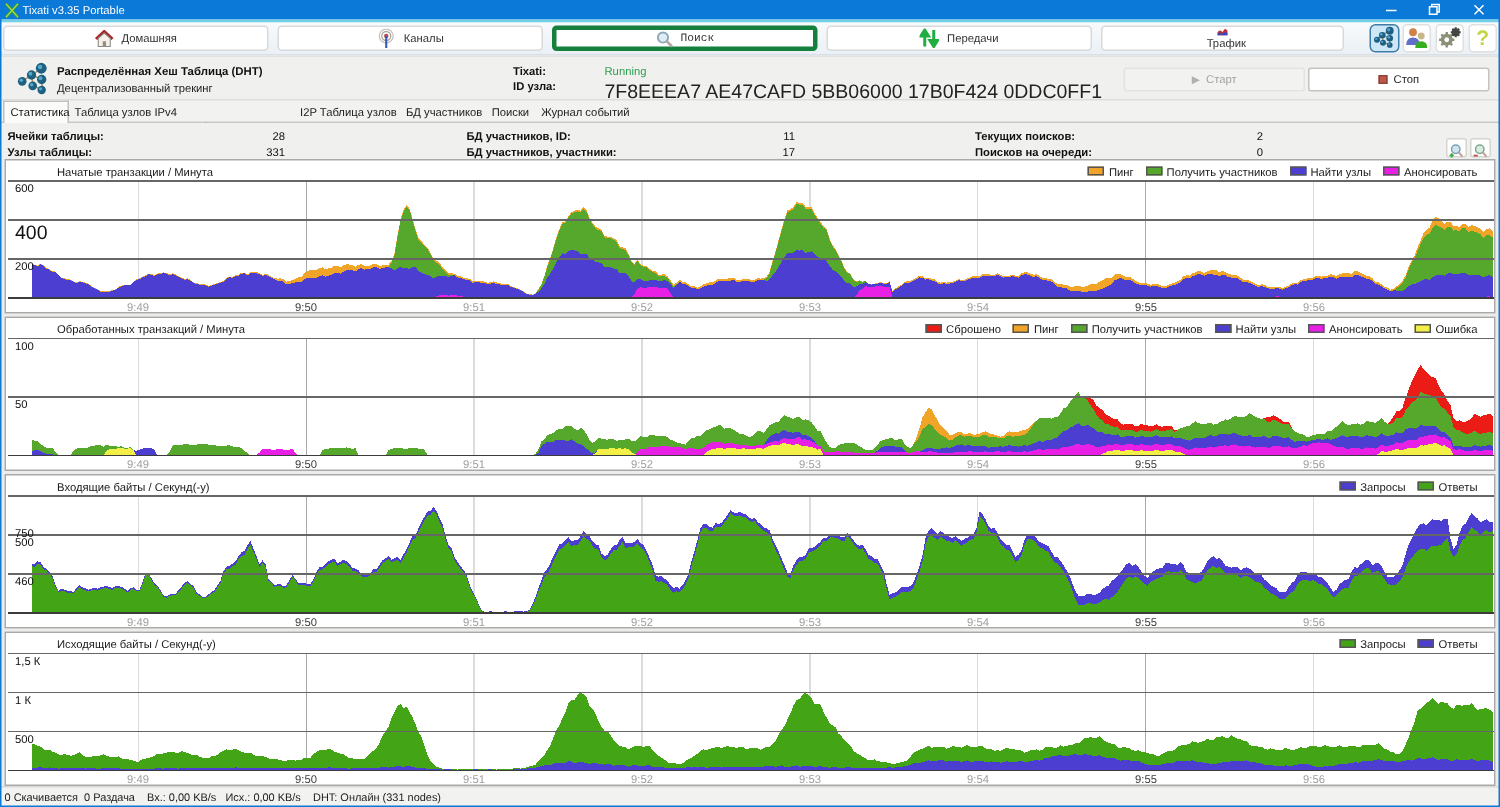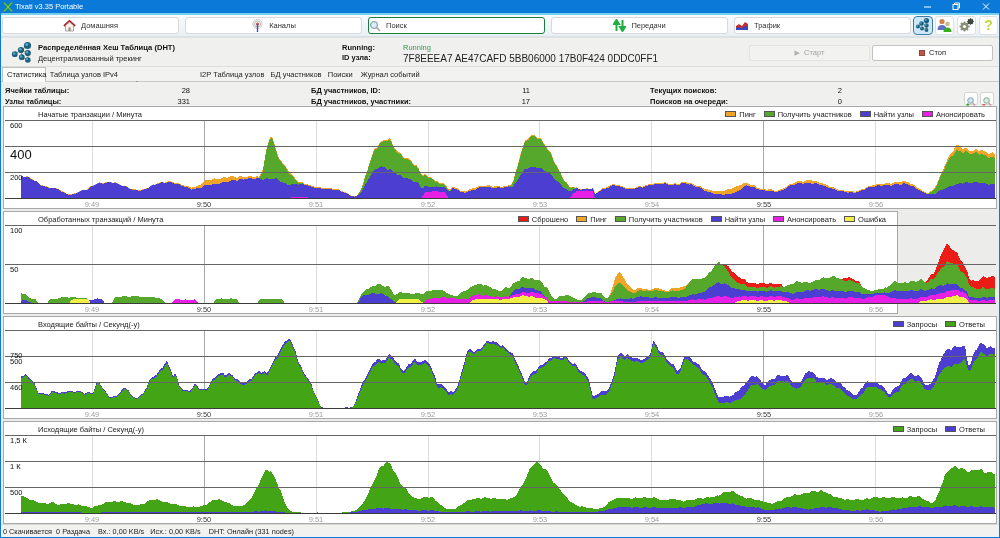--- a/index.html
+++ b/index.html
@@ -30,35 +30,35 @@
   </div>
 <div class="abs" style="left:185px;top:17px;width:177px;height:17px;background:#fff;border:1px solid #d9d9d9;border-radius:3px;display:flex;align-items:center;justify-content:center;font-size:7.5px;color:#333;">
     <svg width="13" height="14" viewBox="0 0 13 14">
       <circle cx="6.5" cy="5" r="3" fill="none" stroke="#b0a8a0" stroke-width="0.9"></circle>
       <circle cx="6.5" cy="5" r="4.6" fill="none" stroke="#c8c2bc" stroke-width="0.9"></circle>
       <circle cx="6.5" cy="5" r="1.5" fill="#c05050"></circle>
       <path d="M6.5 5 L6.5 13" stroke="#3858b8" stroke-width="1.4"></path>
     </svg>
     <span style="margin-left:5px;">Каналы</span>
   </div>
-<div class="abs" style="left:368px;top:17px;width:177px;height:17px;background:#fff;border:1px solid #15803d;border-radius:3px;display:flex;align-items:center;font-size:7.5px;color:#333;">
+<div class="abs" style="left:368px;top:17px;width:177px;height:17px;background:#fff;border:3px solid #15803d;border-radius:3px;display:flex;align-items:center;justify-content:center;font-size:7.5px;color:#333;font-family:Liberation Mono, monospace;">
     <svg width="12" height="12" viewBox="0 0 12 12">
       <circle cx="5" cy="5" r="3.4" fill="#dfeef6" stroke="#8fa8b8" stroke-width="1.3"></circle>
       <line x1="7.6" y1="7.6" x2="11" y2="11" stroke="#b0a8a0" stroke-width="1.7"></line>
     </svg>
     <span style="margin-left:5px;">Поиск</span>
   </div>
 <div class="abs" style="left:551px;top:17px;width:177px;height:17px;background:#fff;border:1px solid #d9d9d9;border-radius:3px;display:flex;align-items:center;justify-content:center;font-size:7.5px;color:#333;">
     <svg width="13" height="13" viewBox="0 0 13 13">
       <path d="M3.5 12 L3.5 4 M3.5 1 L6 5 L1 5 Z" stroke="#1fae3f" stroke-width="2" fill="#1fae3f"></path>
       <path d="M9.5 1 L9.5 9 M9.5 12 L12 8 L7 8 Z" stroke="#1fae3f" stroke-width="2" fill="#1fae3f"></path>
     </svg>
     <span style="margin-left:5px;">Передачи</span>
   </div>
-<div class="abs" style="left:734px;top:17px;width:177px;height:17px;background:#fff;border:1px solid #d9d9d9;border-radius:3px;display:flex;align-items:center;font-size:7.5px;color:#333;">
+<div class="abs" style="left:734px;top:17px;width:162px;height:17px;background:#fff;border:1px solid #d9d9d9;border-radius:3px;display:flex;align-items:center;font-size:7.5px;color:#333;flex-direction:column;">
     <svg width="14" height="11" viewBox="0 0 14 11">
       <path d="M1 10 L1 6 L4 4 L7 6 L10 2 L13 4 L13 10 Z" fill="#c03030"></path>
       <path d="M1 10 L1 8 L4 7 L7 8.4 L10 6 L13 7 L13 10 Z" fill="#3848c0"></path>
     </svg>
     <span style="margin-left:5px;">Трафик</span>
   </div>
 <div class="abs" style="left:913px;top:16px;width:20px;height:19px;background:#cde7f6;border:1.5px solid #3e7ca8;border-radius:4px;"><svg width="17" height="16" viewBox="0 0 17 16" style="margin:0 0 0 1px;">
       <g stroke="#9c8850" stroke-width="0.8">
         <line x1="11" y1="3.5" x2="6.5" y2="6.5"></line>
         <line x1="6.5" y1="6.5" x2="3" y2="9"></line>
@@ -138,24 +138,24 @@
       <circle cx="15.7" cy="3.6" r="1.5"></circle>
       <circle cx="9.3" cy="8.2" r="1.3"></circle>
       <circle cx="3.2" cy="12.5" r="1.2"></circle>
       <circle cx="16" cy="11.2" r="1.3"></circle>
       <circle cx="10.1" cy="15.5" r="1.2"></circle>
       <circle cx="16.1" cy="18.2" r="1.1"></circle>
     </g>
   </svg>
 <div class="abs" style="left:38px;top:43px;font-size:7.6px;font-weight:bold;color:#111;">Распределённая Хеш Таблица (DHT)</div>
 <div class="abs" style="left:38px;top:53.5px;font-size:7.5px;color:#222;">Децентрализованный трекинг</div>
-<div class="abs" style="left:342px;top:42.5px;font-size:7.5px;font-weight:bold;color:#111;">Running:</div>
+<div class="abs" style="left:342px;top:42.5px;font-size:7.5px;font-weight:bold;color:#111;">Tixati:</div>
 <div class="abs" style="left:403px;top:42.5px;font-size:7.5px;color:#2e9e4f;">Running</div>
 <div class="abs" style="left:342px;top:53px;font-size:7.5px;font-weight:bold;color:#111;">ID узла:</div>
-<div class="abs" style="left:403px;top:53px;font-size:10px;color:#222;">7F8EEEA7 AE47CAFD 5BB06000 17B0F424 0DDC0FF1</div>
+<div class="abs" style="left:403px;top:53px;font-size:13px;color:#222;">7F8EEEA7 AE47CAFD 5BB06000 17B0F424 0DDC0FF1</div>
 <div class="abs" style="left:749px;top:45px;width:121px;height:16px;background:#f2f2f0;border:1px solid #e3e3e1;border-radius:2px;color:#a2a2a2;font-size:7.5px;text-align:center;line-height:14px;">
 <span style="color:#b0b0b0;font-size:7px;">▶</span>&nbsp; Старт</div>
 <div class="abs" style="left:872px;top:45px;width:121px;height:16px;background:#fff;border:1px solid #c3c3c3;border-radius:2px;color:#222;font-size:7.5px;text-align:center;line-height:14px;">
 <span style="display:inline-block;width:6px;height:6px;background:#c05848;border:1px solid #8e4438;vertical-align:-1px;"></span>&nbsp; Стоп</div>
 
 <div class="abs" style="left:1px;top:66px;width:998px;height:16px;background:#f2f2f0;border-top:1px solid #dddddb;"></div>
 <div class="abs" style="left:0;top:81px;width:1000px;height:1px;background:#c9c9c7;"></div>
 <div class="abs" style="left:2px;top:67px;width:44px;height:15px;background:#fbfbfa;border:1px solid #c0c0be;border-bottom:none;"></div>
 <div class="abs" style="left:7px;top:69.5px;font-size:7.5px;color:#111;">Статистика</div>
 <div class="abs" style="left:49.7px;top:69.5px;font-size:7.5px;color:#222;">Таблица узлов IPv4</div>
@@ -225,21 +225,21 @@
     <div style="position:absolute;left:6px;top:66px;font-size:7.5px;color:#111;">200</div>
 <div style="position:absolute;left:74px;top:92.5px;width:28px;text-align:center;font-size:7.5px;color:#9e9e9e;">9:49</div>
     <div style="position:absolute;left:186px;top:92.5px;width:28px;text-align:center;font-size:7.5px;color:#3c3c3c;">9:50</div>
     <div style="position:absolute;left:298px;top:92.5px;width:28px;text-align:center;font-size:7.5px;color:#9e9e9e;">9:51</div>
     <div style="position:absolute;left:410px;top:92.5px;width:28px;text-align:center;font-size:7.5px;color:#9e9e9e;">9:52</div>
     <div style="position:absolute;left:522px;top:92.5px;width:28px;text-align:center;font-size:7.5px;color:#9e9e9e;">9:53</div>
     <div style="position:absolute;left:634px;top:92.5px;width:28px;text-align:center;font-size:7.5px;color:#9e9e9e;">9:54</div>
     <div style="position:absolute;left:746px;top:92.5px;width:28px;text-align:center;font-size:7.5px;color:#3c3c3c;">9:55</div>
     <div style="position:absolute;left:858px;top:92.5px;width:28px;text-align:center;font-size:7.5px;color:#9e9e9e;">9:56</div>
 </div>
-<div style="position:absolute;left:3px;top:211px;width:895px;height:103px;background:#fff;border:1px solid #a9a9a9;box-sizing:border-box;">
+<div style="position:absolute;left:3px;top:211px;width:994px;height:103px;background:#fff;border:1px solid #a9a9a9;box-sizing:border-box;">
 <svg width="992" height="101" style="position:absolute;left:0;top:0;" shape-rendering="crispEdges">
       <line x1="88.3" y1="13.5" x2="88.3" y2="91.5" stroke="#dcdcdc" stroke-width="1"></line>
 <line x1="200.2" y1="13.5" x2="200.2" y2="91.5" stroke="#a8a8a8" stroke-width="1"></line>
 <line x1="312.1" y1="13.5" x2="312.1" y2="91.5" stroke="#dcdcdc" stroke-width="1"></line>
 <line x1="424.0" y1="13.5" x2="424.0" y2="91.5" stroke="#dcdcdc" stroke-width="1"></line>
 <line x1="535.9" y1="13.5" x2="535.9" y2="91.5" stroke="#dcdcdc" stroke-width="1"></line>
 <line x1="647.8" y1="13.5" x2="647.8" y2="91.5" stroke="#dcdcdc" stroke-width="1"></line>
 <line x1="759.7" y1="13.5" x2="759.7" y2="91.5" stroke="#a8a8a8" stroke-width="1"></line>
 <line x1="871.6" y1="13.5" x2="871.6" y2="91.5" stroke="#dcdcdc" stroke-width="1"></line>
 <polygon fill="#eb1c16" points="17.0,91.5 17.0,81.1 19.0,81.7 21.0,82.0 23.0,84.0 25.0,85.4 27.0,86.8 29.0,86.8 31.0,86.7 33.0,89.4 35.0,91.5 37.0,91.5 39.0,91.5 41.0,91.5 43.0,91.5 45.0,88.6 47.0,87.1 49.0,86.8 51.0,86.5 53.0,86.8 55.0,86.3 57.0,85.3 59.0,85.0 61.0,84.5 63.0,84.8 65.0,86.1 67.0,84.4 69.0,85.1 71.0,85.4 73.0,85.6 75.0,85.8 77.0,85.6 79.0,86.4 81.0,86.4 83.0,86.3 85.0,88.2 87.0,88.6 89.0,87.7 91.0,87.3 93.0,86.4 95.0,86.7 97.0,86.9 99.0,88.0 101.0,91.5 103.0,91.5 105.0,91.5 107.0,91.5 109.0,89.5 111.0,85.1 113.0,84.4 115.0,84.9 117.0,84.7 119.0,84.0 121.0,84.3 123.0,84.4 125.0,84.9 127.0,84.6 129.0,83.7 131.0,84.0 133.0,84.0 135.0,84.5 137.0,84.7 139.0,84.7 141.0,85.4 143.0,85.5 145.0,85.0 147.0,85.0 149.0,84.9 151.0,85.6 153.0,86.0 155.0,85.9 157.0,86.9 159.0,88.5 161.0,90.2 163.0,91.5 165.0,91.5 167.0,91.5 169.0,89.7 171.0,87.5 173.0,87.4 175.0,87.2 177.0,87.8 179.0,88.0 181.0,87.4 183.0,87.6 185.0,87.7 187.0,88.0 189.0,87.9 191.0,87.1 193.0,90.1 195.0,91.5 197.0,91.5 199.0,91.5 201.0,91.5 203.0,91.5 205.0,91.5 207.0,91.5 209.0,91.5 211.0,88.3 213.0,87.2 215.0,87.2 217.0,86.4 219.0,86.7 221.0,86.9 223.0,86.9 225.0,86.8 227.0,86.2 229.0,86.8 231.0,87.2 233.0,86.8 235.0,91.5 237.0,91.5 239.0,91.5 241.0,91.5 243.0,91.5 245.0,91.5 247.0,91.5 249.0,91.5 251.0,91.5 253.0,91.5 255.0,88.2 257.0,87.1 259.0,86.9 261.0,86.9 263.0,86.5 265.0,87.1 267.0,87.4 269.0,86.7 271.0,86.7 273.0,86.7 275.0,87.0 277.0,87.1 279.0,87.9 281.0,91.5 283.0,91.5 285.0,91.5 287.0,91.5 289.0,91.5 291.0,91.5 293.0,91.5 295.0,91.5 297.0,91.5 299.0,91.5 301.0,91.5 303.0,91.5 305.0,91.5 307.0,91.5 309.0,91.5 311.0,91.5 313.0,91.5 315.0,91.5 317.0,91.5 319.0,91.5 321.0,91.5 323.0,91.5 325.0,91.5 327.0,91.5 329.0,91.5 331.0,91.5 333.0,91.5 335.0,91.5 337.0,91.5 339.0,91.5 341.0,91.5 343.0,91.5 345.0,91.5 347.0,91.5 349.0,91.5 351.0,91.5 353.0,90.7 355.0,87.5 357.0,82.3 359.0,80.6 361.0,78.1 363.0,77.1 365.0,76.9 367.0,74.8 369.0,73.9 371.0,74.0 373.0,72.0 375.0,72.0 377.0,72.1 379.0,74.0 381.0,75.0 383.0,73.2 385.0,74.6 387.0,77.3 389.0,81.0 391.0,83.1 393.0,82.3 395.0,80.2 397.0,80.4 399.0,80.8 401.0,81.2 403.0,80.4 405.0,80.9 407.0,81.9 409.0,81.5 411.0,81.6 413.0,80.8 415.0,80.5 417.0,81.9 419.0,82.3 421.0,80.8 423.0,78.9 425.0,79.2 427.0,79.6 429.0,77.9 431.0,77.8 433.0,78.5 435.0,78.4 437.0,78.5 439.0,78.4 441.0,79.5 443.0,81.3 445.0,81.8 447.0,82.8 449.0,83.5 451.0,84.0 453.0,84.4 455.0,82.0 457.0,80.3 459.0,79.7 461.0,78.6 463.0,78.4 465.0,76.8 467.0,74.9 469.0,74.1 471.0,73.1 473.0,72.5 475.0,71.6 477.0,71.7 479.0,73.7 481.0,73.1 483.0,73.5 485.0,74.4 487.0,75.7 489.0,77.4 491.0,77.2 493.0,78.1 495.0,79.1 497.0,79.0 499.0,77.6 501.0,75.3 503.0,75.1 505.0,76.9 507.0,74.2 509.0,71.6 511.0,70.5 513.0,69.4 515.0,69.5 517.0,66.6 519.0,64.9 521.0,65.9 523.0,66.5 525.0,67.4 527.0,66.1 529.0,66.1 531.0,68.1 533.0,67.5 535.0,68.1 537.0,69.5 539.0,72.1 541.0,75.3 543.0,75.3 545.0,79.4 547.0,82.9 549.0,86.0 551.0,86.7 553.0,86.5 555.0,84.7 557.0,83.9 559.0,83.6 561.0,83.5 563.0,83.1 565.0,83.3 567.0,84.3 569.0,85.4 571.0,86.7 573.0,87.7 575.0,88.1 577.0,88.3 579.0,87.0 581.0,84.7 583.0,82.1 585.0,81.1 587.0,80.9 589.0,80.3 591.0,80.2 593.0,81.4 595.0,80.9 597.0,80.6 599.0,83.7 601.0,86.1 603.0,86.5 605.0,84.3 607.0,79.6 609.0,73.6 611.0,66.1 613.0,63.0 615.0,60.0 617.0,60.9 619.0,64.8 621.0,68.0 623.0,71.5 625.0,73.5 627.0,75.5 629.0,77.7 631.0,78.0 633.0,76.5 635.0,76.0 637.0,76.1 639.0,77.5 641.0,77.0 643.0,76.8 645.0,77.9 647.0,77.6 649.0,77.0 651.0,76.0 653.0,75.5 655.0,76.7 657.0,77.3 659.0,77.8 661.0,78.6 663.0,79.1 665.0,78.7 667.0,76.6 669.0,75.5 671.0,76.1 673.0,75.9 675.0,75.9 677.0,75.1 679.0,74.5 681.0,74.2 683.0,72.1 685.0,70.2 687.0,68.4 689.0,66.5 691.0,66.6 693.0,66.7 695.0,66.6 697.0,67.2 699.0,66.2 701.0,66.0 703.0,63.6 705.0,60.0 707.0,59.6 709.0,56.4 711.0,53.8 713.0,51.4 715.0,49.3 717.0,52.9 719.0,53.3 721.0,51.9 723.0,53.5 725.0,54.6 727.0,58.4 729.0,60.0 731.0,61.1 733.0,64.2 735.0,65.0 737.0,66.8 739.0,67.3 741.0,67.5 743.0,70.2 745.0,71.1 747.0,70.8 749.0,70.7 751.0,70.7 753.0,72.3 755.0,71.8 757.0,70.6 759.0,71.4 761.0,71.5 763.0,72.3 765.0,71.7 767.0,70.8 769.0,72.2 771.0,72.5 773.0,71.9 775.0,71.9 777.0,71.7 779.0,74.9 781.0,74.8 783.0,73.4 785.0,72.9 787.0,72.1 789.0,72.0 791.0,70.2 793.0,68.9 795.0,70.2 797.0,70.5 799.0,70.5 801.0,70.3 803.0,69.8 805.0,71.0 807.0,70.9 809.0,69.3 811.0,68.8 813.0,67.6 815.0,68.1 817.0,66.8 819.0,65.2 821.0,65.8 823.0,65.8 825.0,66.0 827.0,65.2 829.0,63.3 831.0,64.5 833.0,66.1 835.0,66.6 837.0,67.3 839.0,66.5 841.0,66.2 843.0,66.0 845.0,64.6 847.0,65.9 849.0,67.0 851.0,68.9 853.0,69.3 855.0,69.0 857.0,73.0 859.0,75.5 861.0,76.5 863.0,77.5 865.0,77.7 867.0,79.4 869.0,79.2 871.0,78.0 873.0,77.8 875.0,77.4 877.0,77.5 879.0,77.1 881.0,75.4 883.0,75.6 885.0,74.1 887.0,72.4 889.0,70.6 891.0,68.4 893.0,70.6 895.0,71.5 897.0,70.8 899.0,70.9 901.0,70.2 903.0,71.0 905.0,70.6 907.0,68.5 909.0,69.1 911.0,69.5 913.0,69.8 915.0,68.6 917.0,66.8 919.0,69.0 921.0,70.4 923.0,68.6 925.0,65.5 927.0,62.3 929.0,62.2 931.0,59.7 933.0,53.6 935.0,48.2 937.0,42.5 939.0,38.9 941.0,34.5 943.0,31.3 945.0,33.9 947.0,36.3 949.0,38.2 951.0,39.4 953.0,39.9 955.0,44.8 957.0,48.8 959.0,51.0 961.0,55.2 963.0,58.3 965.0,66.5 967.0,68.8 969.0,68.2 971.0,69.2 973.0,69.3 975.0,68.3 977.0,66.8 979.0,63.9 981.0,64.8 983.0,66.0 985.0,64.9 987.0,64.6 989.0,63.7 991.0,65.1 991.0,91.5"></polygon>

